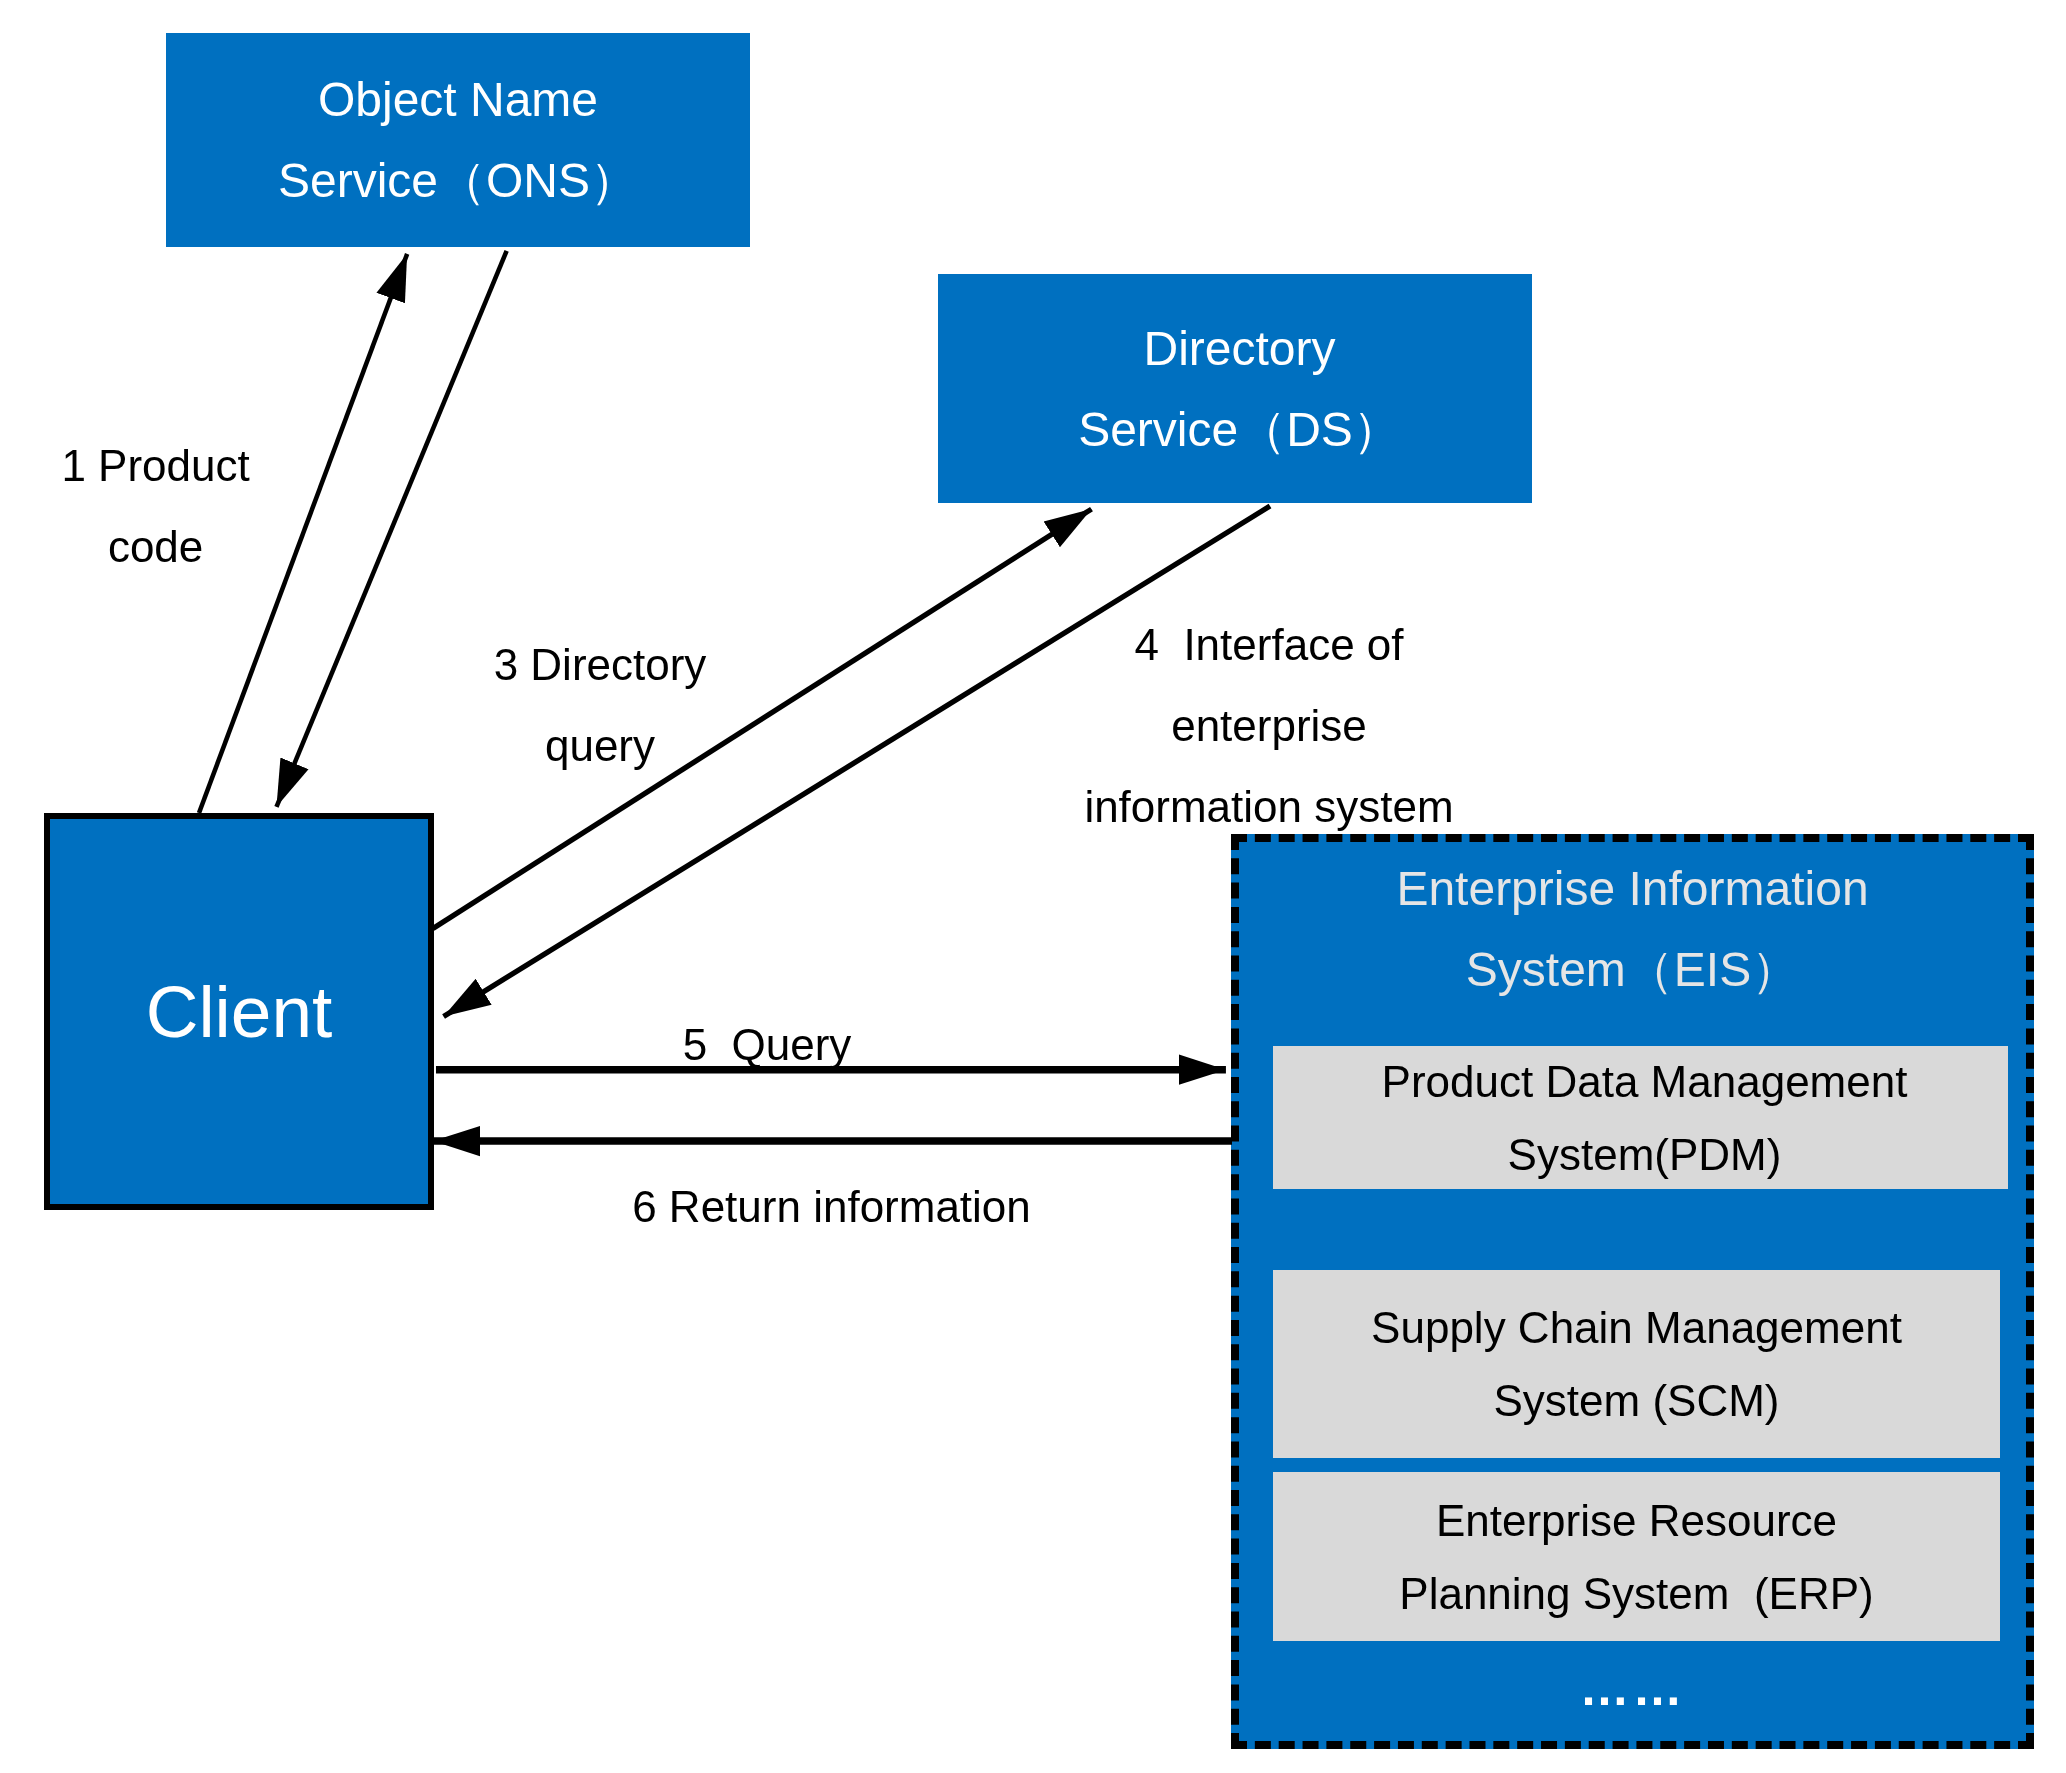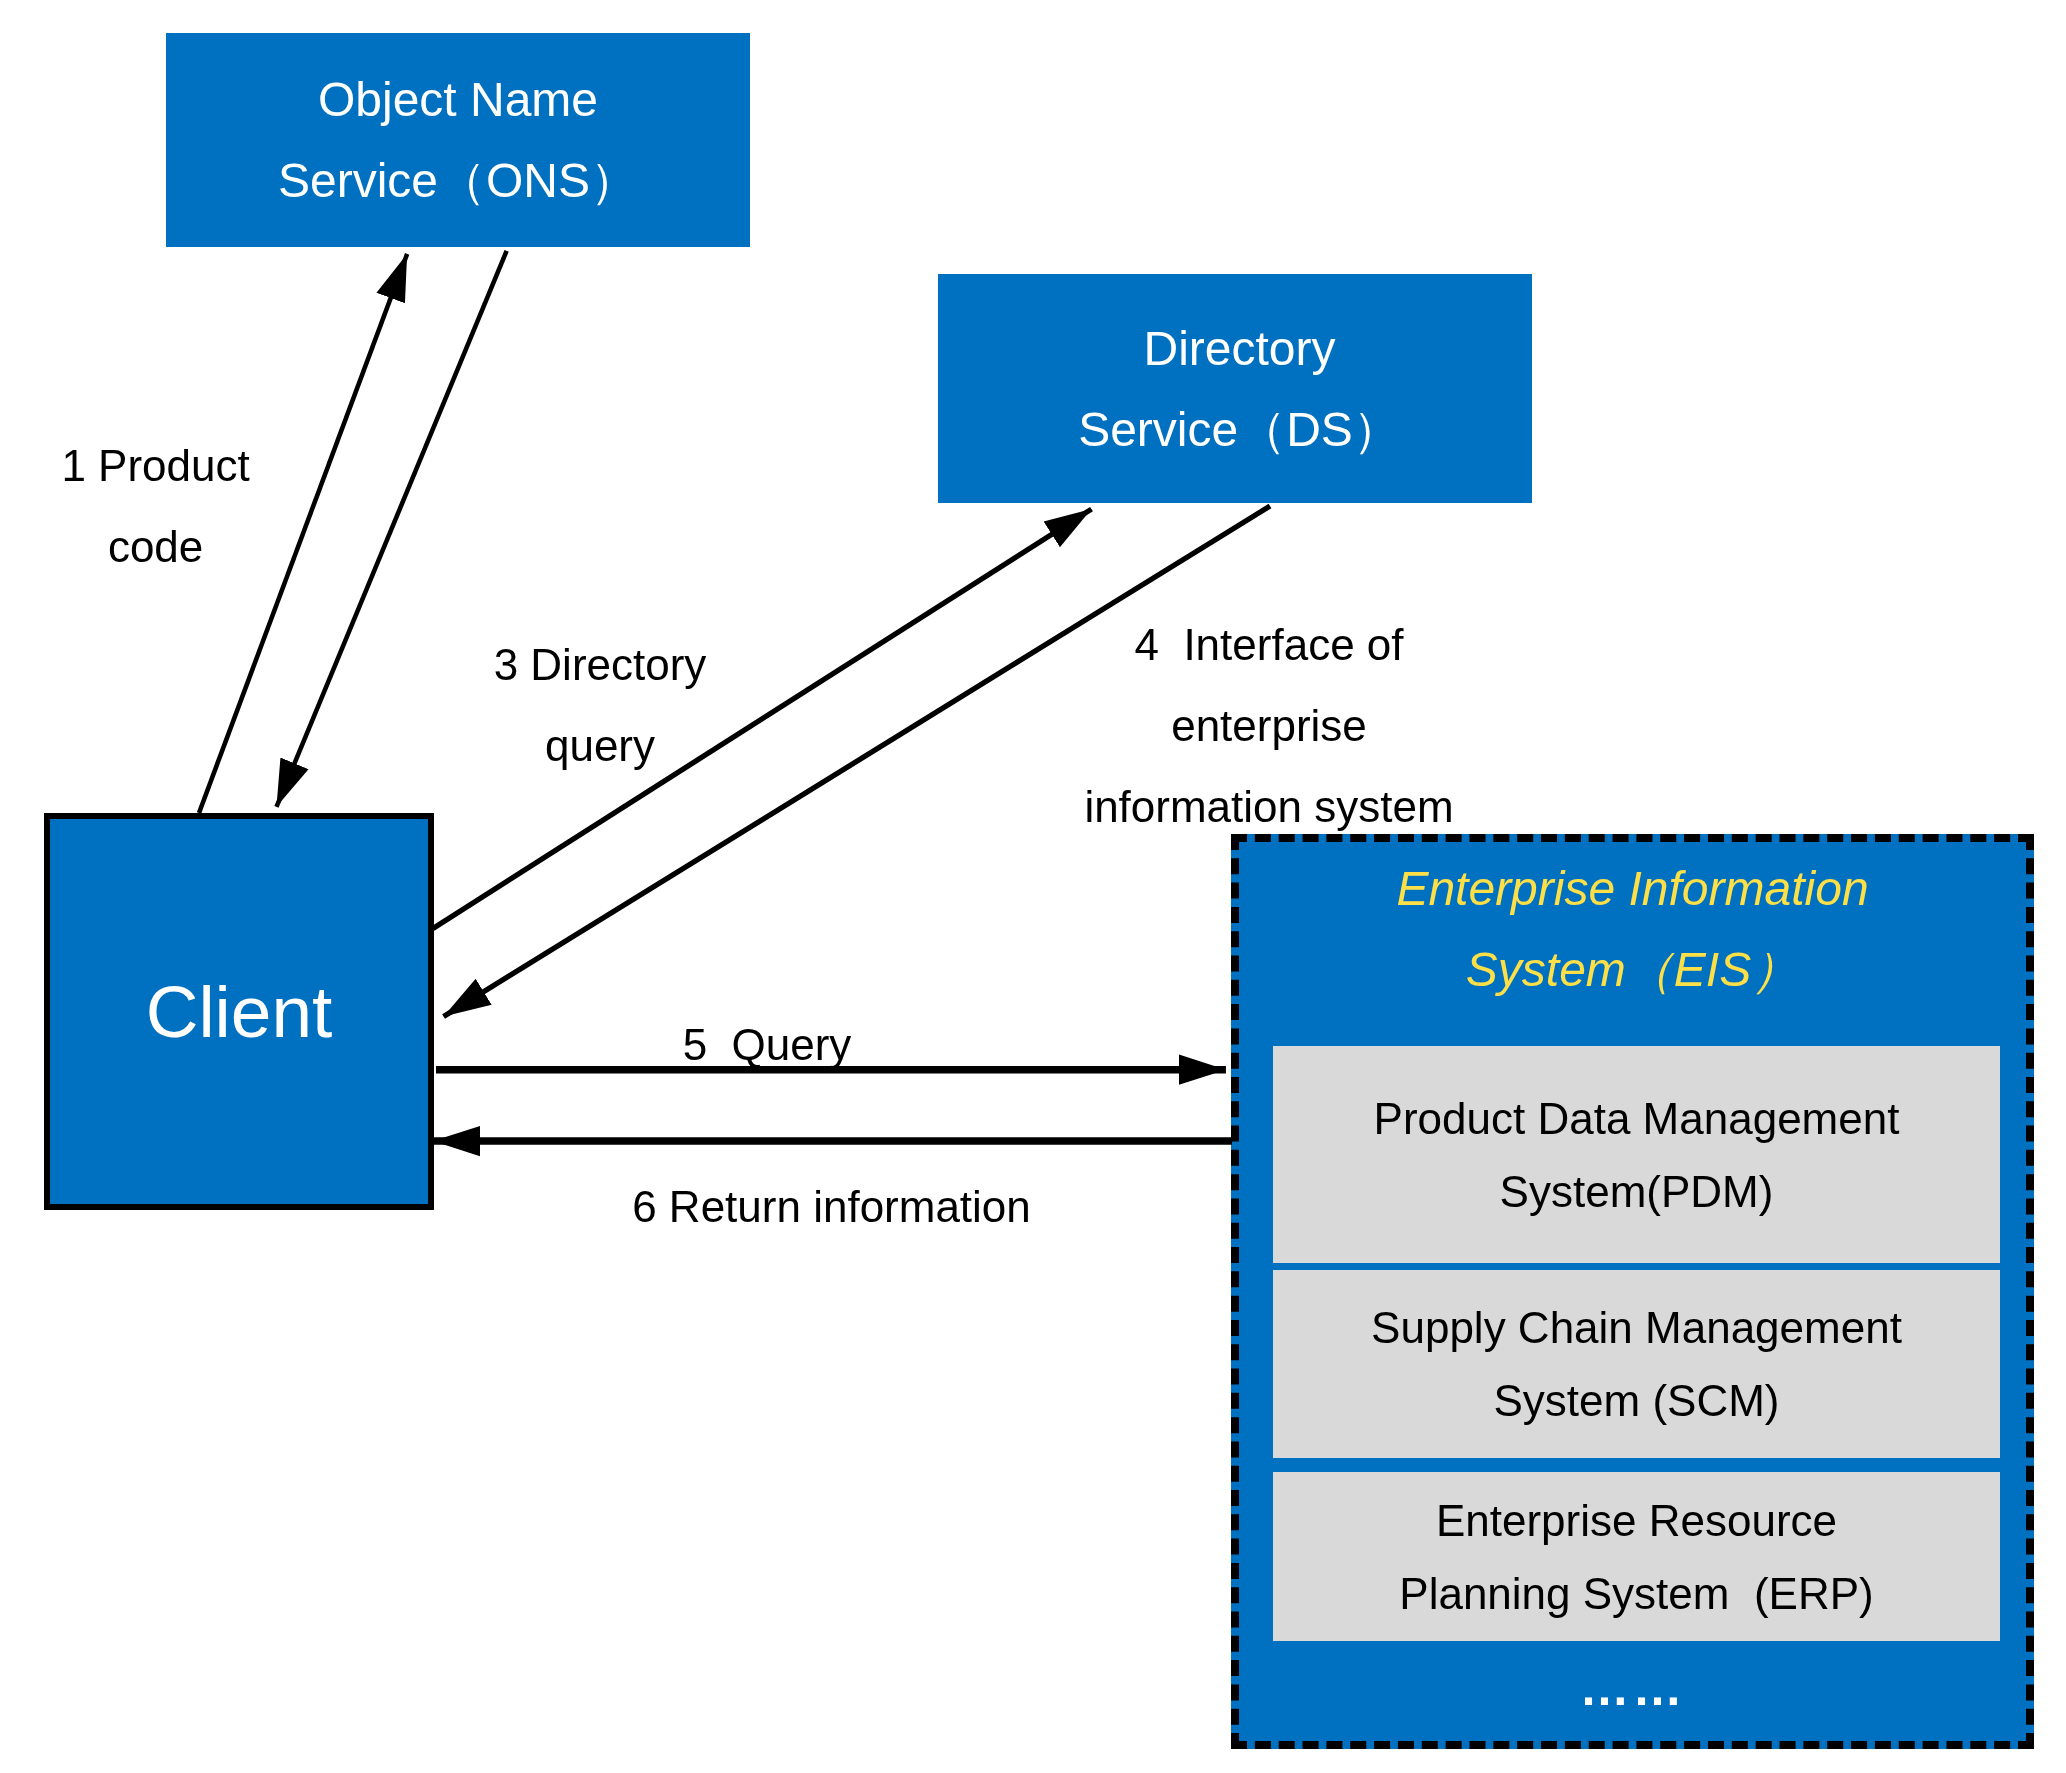--- a/index.html
+++ b/index.html
@@ -36,44 +36,43 @@
   #eis-box{
     left:1231px;top:834px;width:803px;height:915px;
     box-sizing:border-box;
     border:8.4px dashed #000;
     background:#0070C0;
     position:absolute;
   }
   #eis-title{
     position:absolute;
     left:0;top:6px;width:100%;
-    color:#fde047;
+    color:#e5e5e5;
     font-size:48px;
     line-height:81px;
     text-align:center;
     white-space:pre;
-    font-style:italic;
   }
   .subsys{
     position:absolute;
     left:34px;width:727px;
     background:#D9D9D9;
     color:#000;
     display:flex;
     flex-direction:column;
     align-items:center;
     justify-content:center;
     text-align:center;
   }
   .subsys .bline{
     font-size:44px;
     line-height:73px;
     white-space:pre;
   }
-  #subsys-pdm{top:204px;height:217px;}
+  #subsys-pdm{top:204px;height:143px;padding-left:8px;}
   #subsys-scm{top:428px;height:188px;}
   #subsys-erp{top:630px;height:169px;}
   #eis-ellipsis{
     position:absolute;
     left:0;top:817px;width:100%;
     text-align:center;
     color:#fff;
     font-size:50px;
     font-weight:bold;
     letter-spacing:3px;

